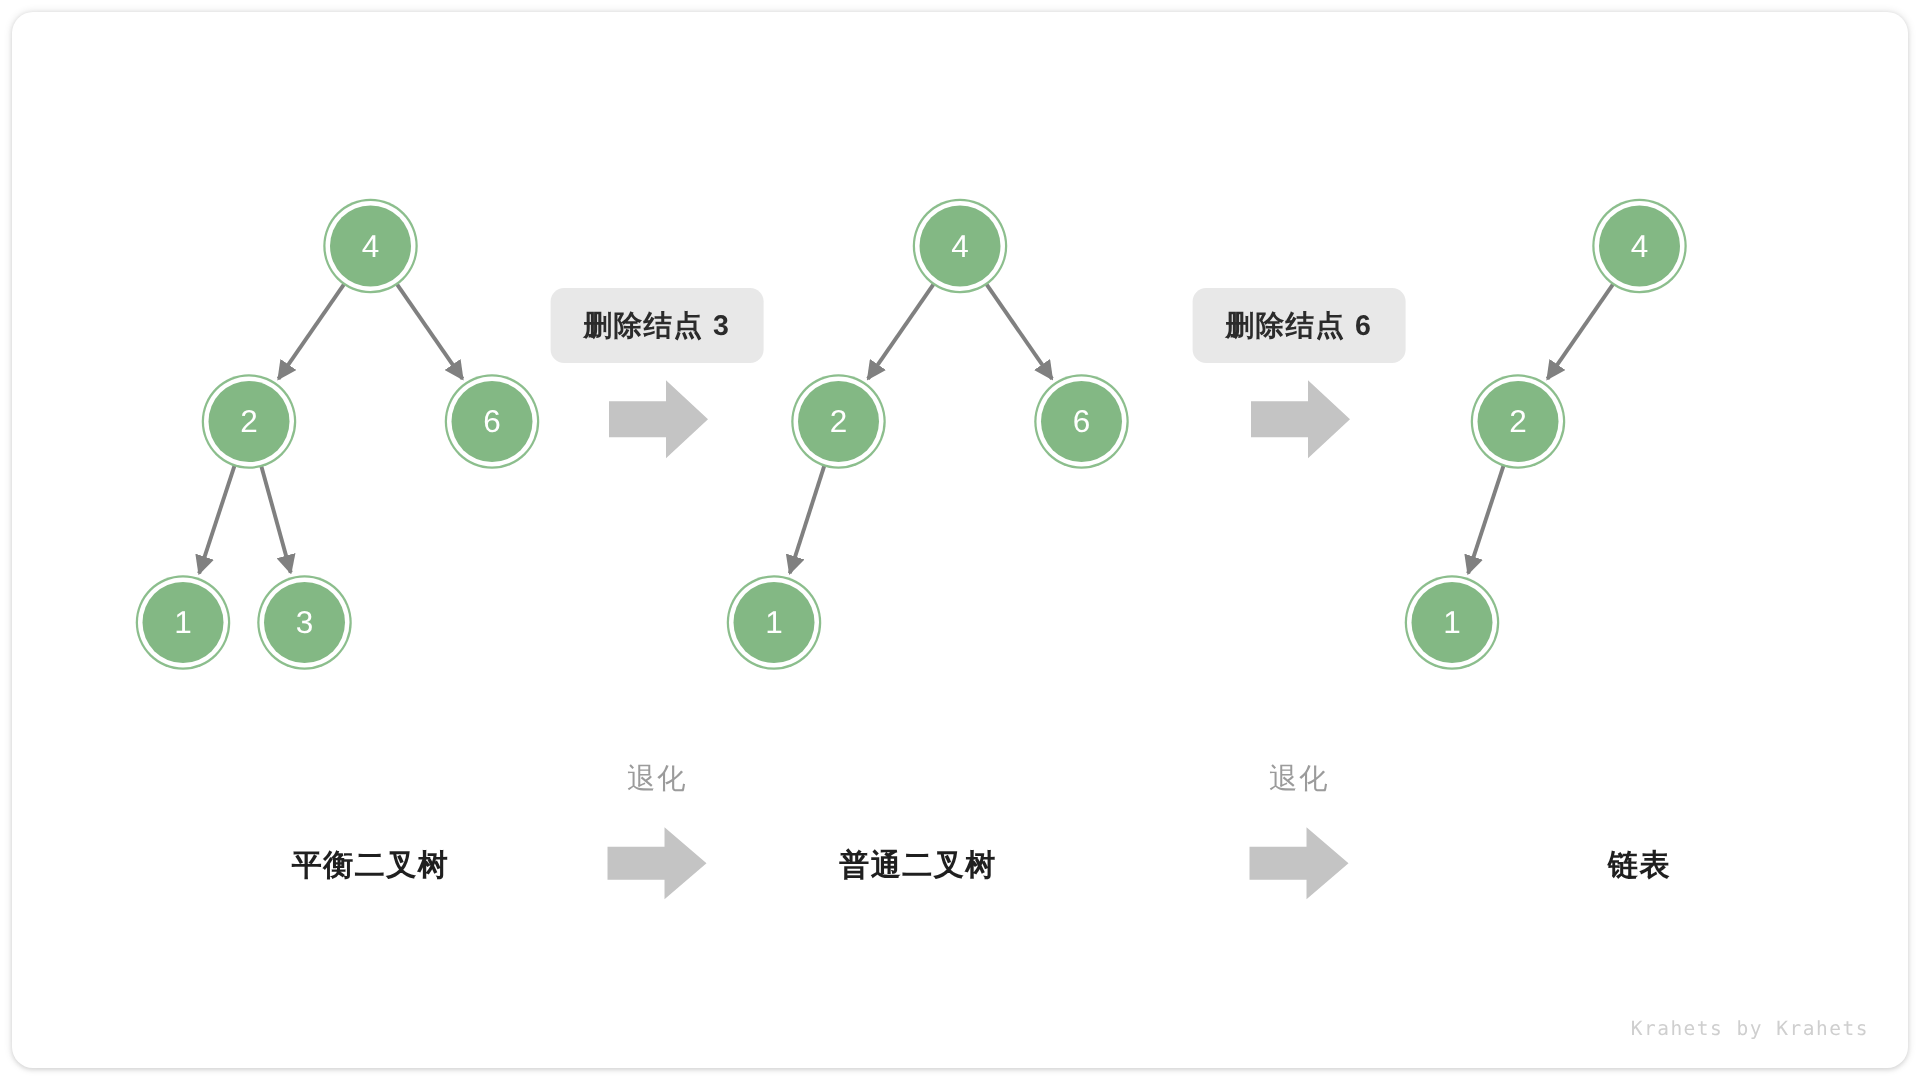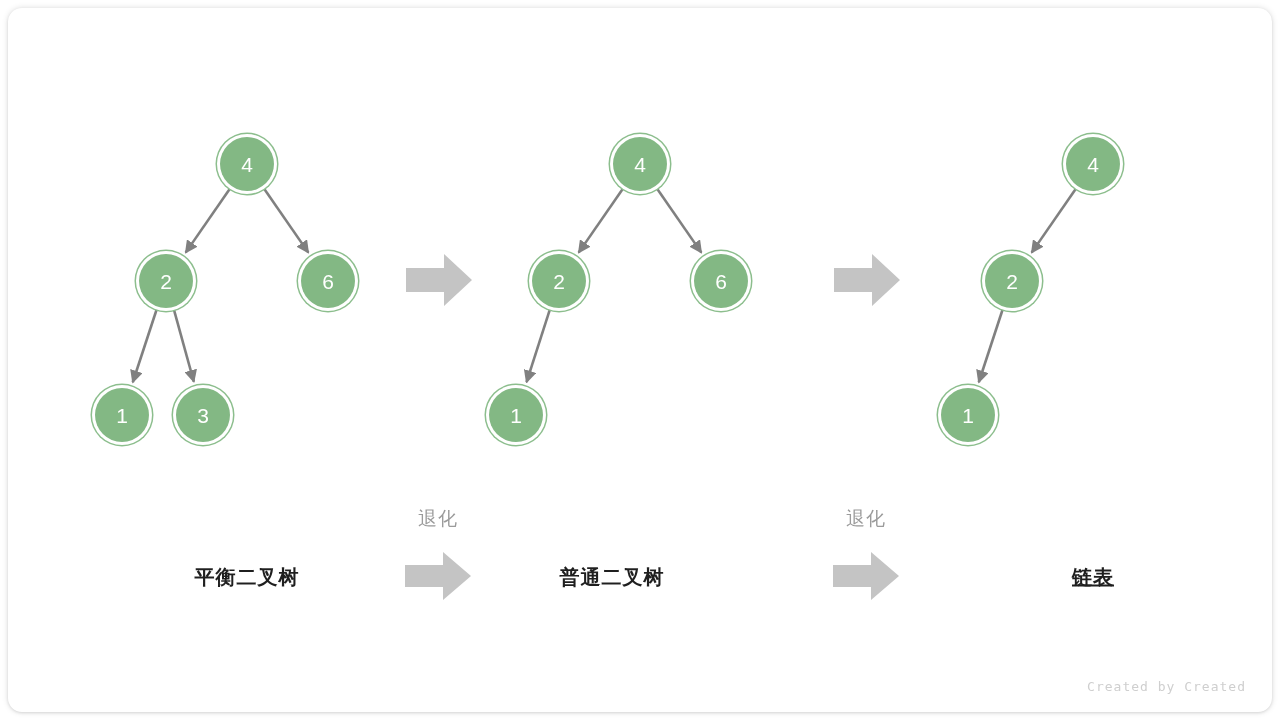--- a/index.html
+++ b/index.html
@@ -167,20 +167,22 @@
           <span>4</span>
         </div>
         <div class="node" style="left: 1012px; top: 281px;">
           <span>2</span>
         </div>
         <div class="node" style="left: 968px; top: 415px;">
           <span>1</span>
         </div>
       </div>
 
+    <div class="chip" style="left:438px; top:217px;">删除结点  3</div>
+    <div class="chip" style="left:866px; top:217px;">删除结点  6</div>
 
     <div class="block-arrow" style="left:439px; top:282px;">
       <svg width="70" height="56" viewBox="0 0 70 56" xmlns="http://www.w3.org/2000/svg">
         <path d="M 2 16 L 40 16 L 40 2 L 68 28 L 40 54 L 40 40 L 2 40 Z" fill="#c4c4c4"></path>
       </svg>
     </div>
     <div class="block-arrow" style="left:867px; top:282px;">
       <svg width="70" height="56" viewBox="0 0 70 56" xmlns="http://www.w3.org/2000/svg">
         <path d="M 2 16 L 40 16 L 40 2 L 68 28 L 40 54 L 40 40 L 2 40 Z" fill="#c4c4c4"></path>
       </svg>
@@ -195,18 +197,18 @@
       </svg>
     </div>
     <div class="block-arrow" style="left:866px; top:578px;">
       <svg width="70" height="52" viewBox="0 0 70 52" xmlns="http://www.w3.org/2000/svg">
         <path d="M 2 15 L 40 15 L 40 2 L 68 26 L 40 50 L 40 37 L 2 37 Z" fill="#c4c4c4"></path>
       </svg>
     </div>
 
     <div class="caption" style="left:247px; top:577px;">平衡二叉树</div>
     <div class="caption" style="left:612px; top:577px;">普通二叉树</div>
-    <div class="caption" style="left:1093px; top:577px;text-decoration:underline;">链表</div>
+    <div class="caption" style="left:1093px; top:577px;">链表</div>
 
   </div>
 
-  <div id="watermark">Created by Created</div>
+  <div id="watermark">Krahets by Krahets</div>
 </div>
 
 </body></html>

